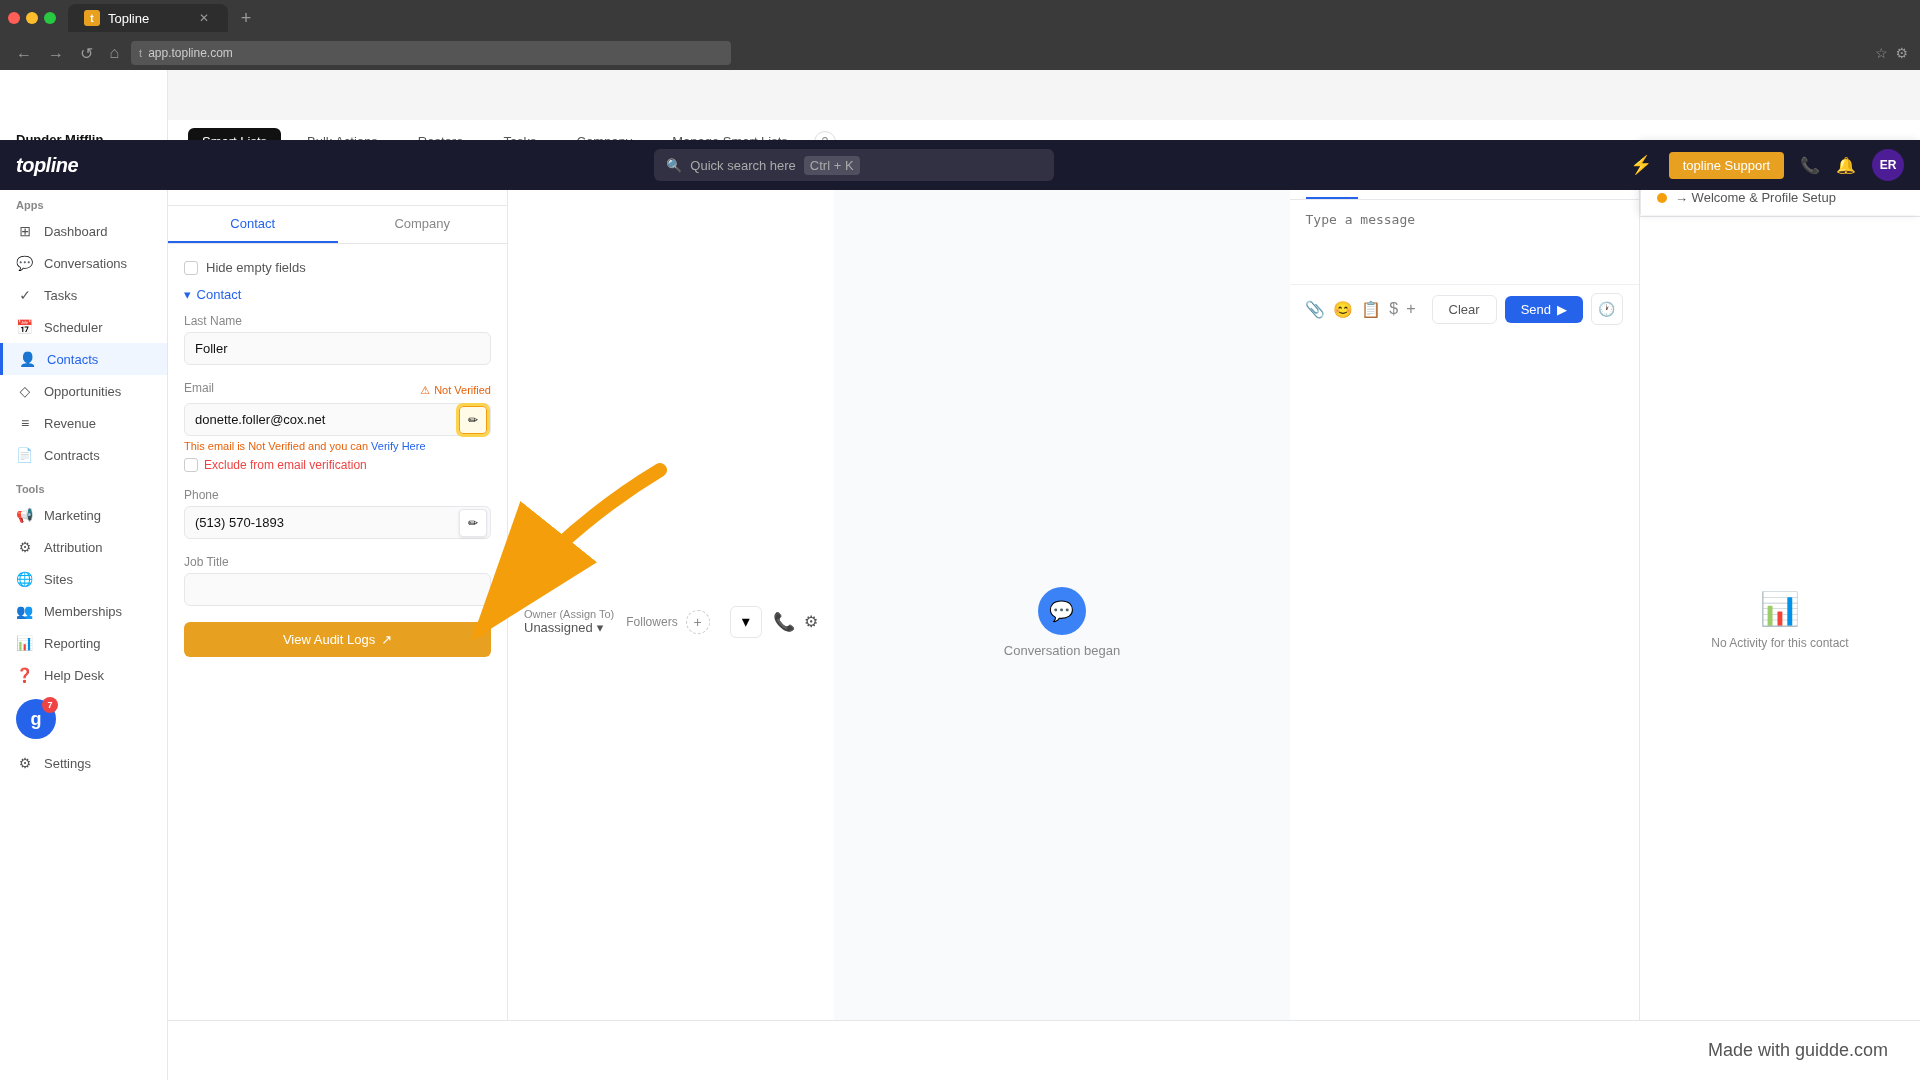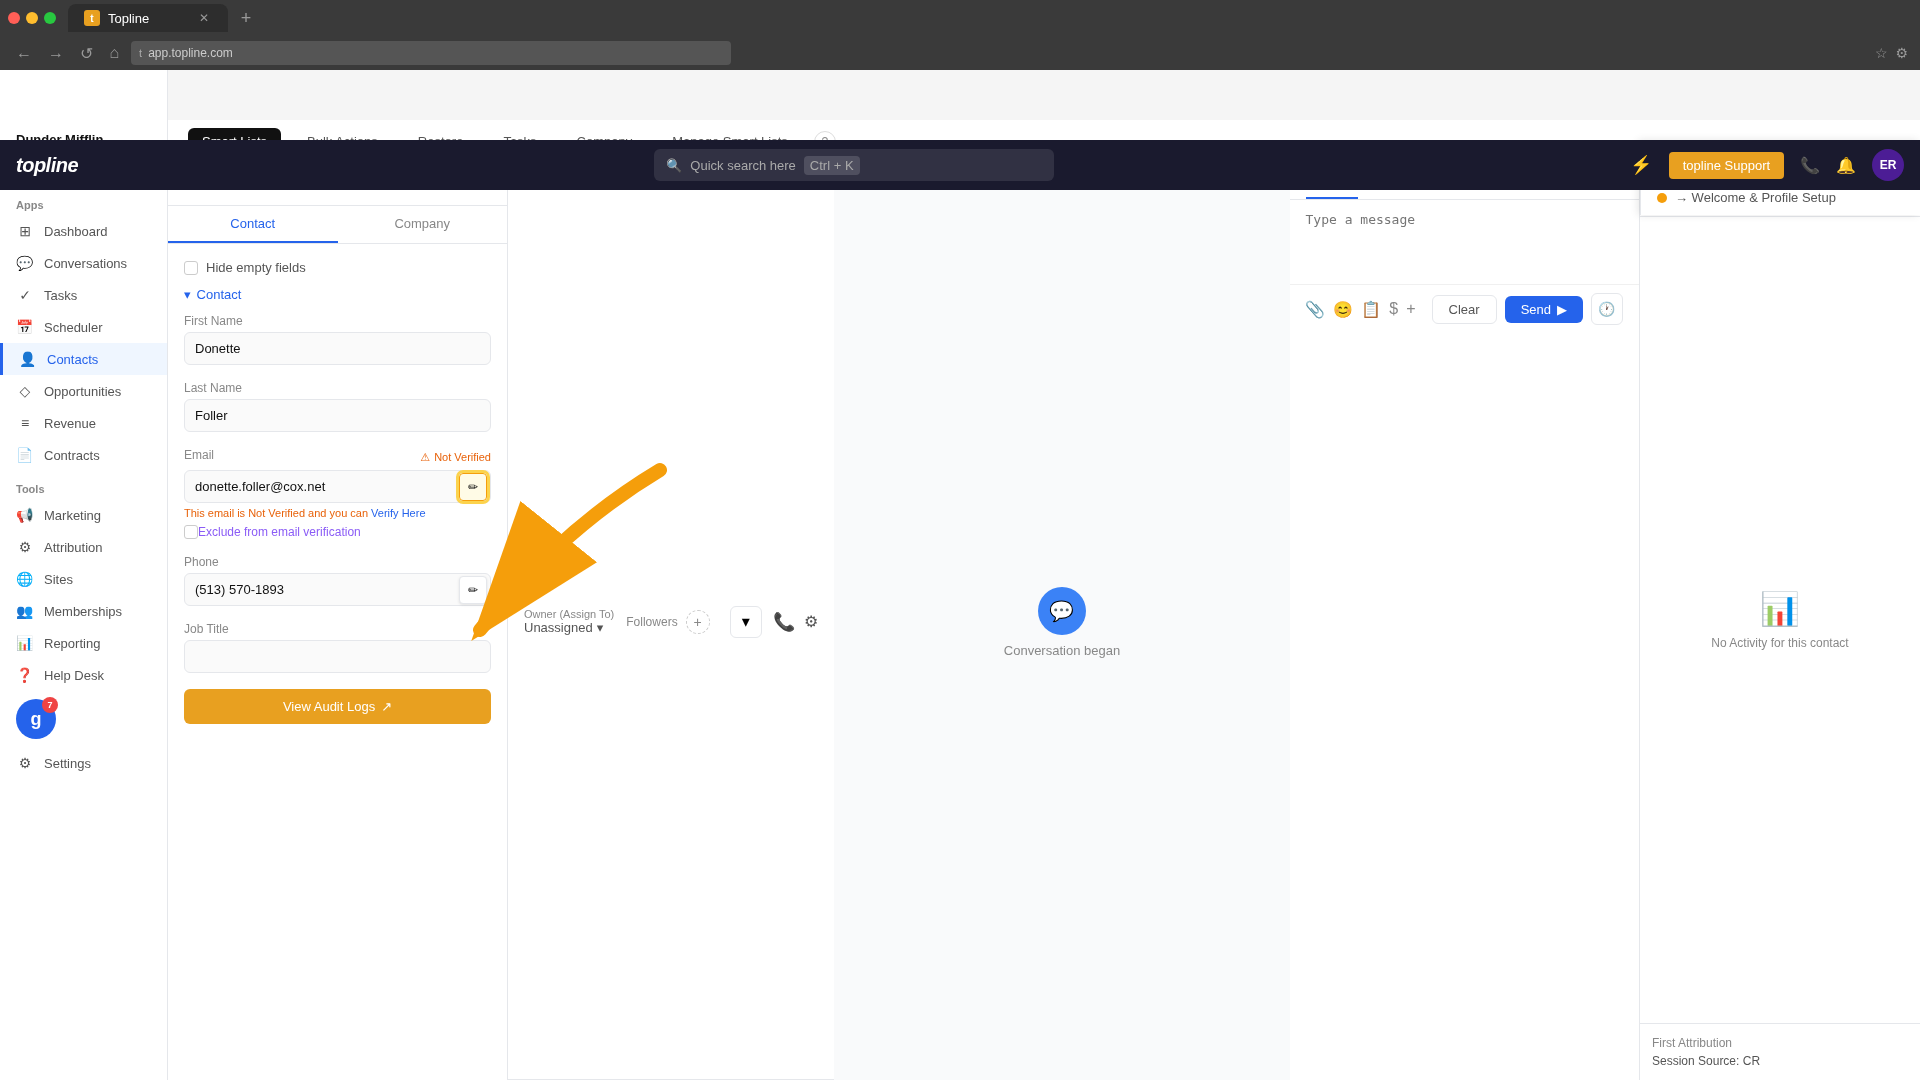--- a/index.html
+++ b/index.html
@@ -79,21 +79,21 @@
     .field-label { font-size: 12px; color: #888; margin-bottom: 4px; }
     .field-input { width: 100%; padding: 8px 10px; border: 1px solid #e5e7eb; border-radius: 6px; font-size: 13px; color: #111; background: #fafafa; }
     .field-with-action { position: relative; display: flex; }
     .field-with-action input { flex: 1; padding: 8px 40px 8px 10px; border: 1px solid #e5e7eb; border-radius: 6px; font-size: 13px; color: #111; background: #fafafa; }
     .field-action-btn { position: absolute; right: 4px; top: 50%; transform: translateY(-50%); width: 28px; height: 28px; background: white; border: 1px solid #e5e7eb; border-radius: 4px; display: flex; align-items: center; justify-content: center; cursor: pointer; font-size: 12px; box-shadow: 0 1px 3px rgba(0,0,0,0.1); }
     .field-action-btn.highlighted { background: #fffbe6; border-color: #f59e0b; outline: 3px solid #fcd34d; }
     .email-warning { font-size: 11px; color: #e8620a; margin-top: 4px; }
     .email-warning a { color: #2563eb; text-decoration: none; }
     .not-verified-badge { display: flex; align-items: center; gap: 4px; color: #e8620a; font-size: 11px; }
     .field-label-row { display: flex; align-items: center; justify-content: space-between; margin-bottom: 4px; }
-    .exclude-row { display: flex; align-items: flex-start; margin-top: 6px; font-size: 12px; color: #8b5cf6; }
+    .exclude-row { display: flex; align-items: flex-start; gap: 6px; margin-top: 6px; font-size: 12px; color: #ef4444; }
     .view-audit-btn { width: 100%; padding: 10px; background: #e8a020; color: white; border: none; border-radius: 6px; font-size: 13px; font-weight: 500; cursor: pointer; display: flex; align-items: center; justify-content: center; gap: 6px; margin-top: 16px; }
 
     
     .conv-panel { flex: 1; background: #f9fafb; display: flex; flex-direction: row; border-right: 1px solid #e5e7eb; }
     .conv-header { background: #fff; padding: 12px 16px; border-bottom: 1px solid #e5e7eb; display: flex; align-items: center; gap: 12px; }
     .dropdown-btn { display: flex; align-items: center; gap: 4px; font-size: 13px; color: #555; cursor: pointer; }
     .followers-section { margin-left: auto; display: flex; align-items: center; gap: 8px; }
     .followers-label { font-size: 12px; color: #888; }
     .add-follower-btn { width: 24px; height: 24px; border-radius: 50%; border: 1px dashed #ccc; display: flex; align-items: center; justify-content: center; color: #888; cursor: pointer; font-size: 14px; }
     .conv-action-icons { display: flex; gap: 8px; color: #555; font-size: 16px; align-items: center; }
@@ -308,24 +308,20 @@
             <div class="hide-empty">
               <div class="checkbox"></div>
               <span>Hide empty fields</span>
             </div>
 
             <div class="section-header">
               <span>▾</span>
               <span>Contact</span>
             </div>
 
-            <div class="field-group">
-              <div class="field-label">First Name</div>
-              <input class="field-input" type="text" value="Donette" style="">
-            </div>
 
             <div class="field-group">
               <div class="field-label">Last Name</div>
               <input class="field-input" type="text" value="Foller" style="">
             </div>
 
             <div class="field-group">
               <div class="field-label-row">
                 <span class="field-label">Email</span>
                 <span class="not-verified-badge">
@@ -452,14 +448,18 @@
 
   <svg class="arrow-annotation" style="position: absolute; left: 400px; top: 380px; width: 280px; height: 220px;" viewBox="0 0 280 220">
     <defs>
       <marker id="arrowhead" markerWidth="10" markerHeight="7" refX="9" refY="3.5" orient="auto">
         <polygon points="0 0, 10 3.5, 0 7" fill="#f59e0b"></polygon>
       </marker>
     </defs>
     <path d="M 260 20 Q 160 80 80 180" stroke="#f59e0b" stroke-width="14" fill="none" marker-end="url(#arrowhead)" stroke-linecap="round"></path>
   </svg>
 
+  <div class="bottom-bar">
+    <span class="guidde-logo">guidde.</span>
+    <span class="made-with">Made with guidde.com</span>
+  </div>
 
 </div>
 
 </body></html>

